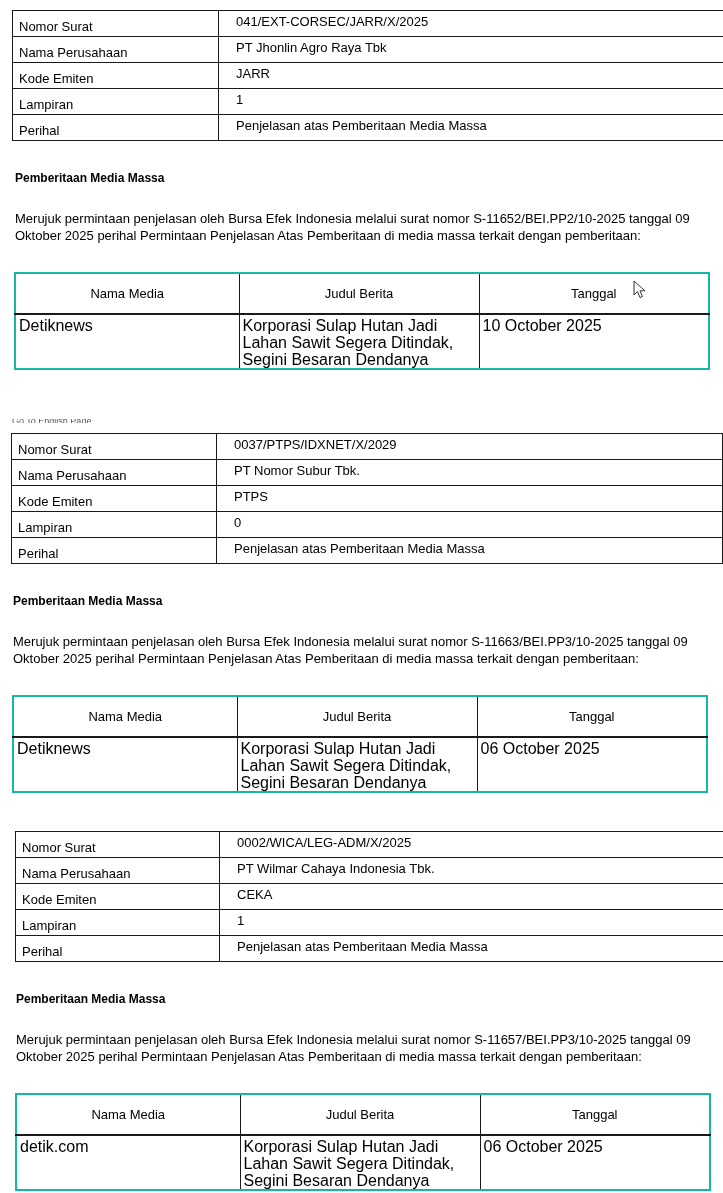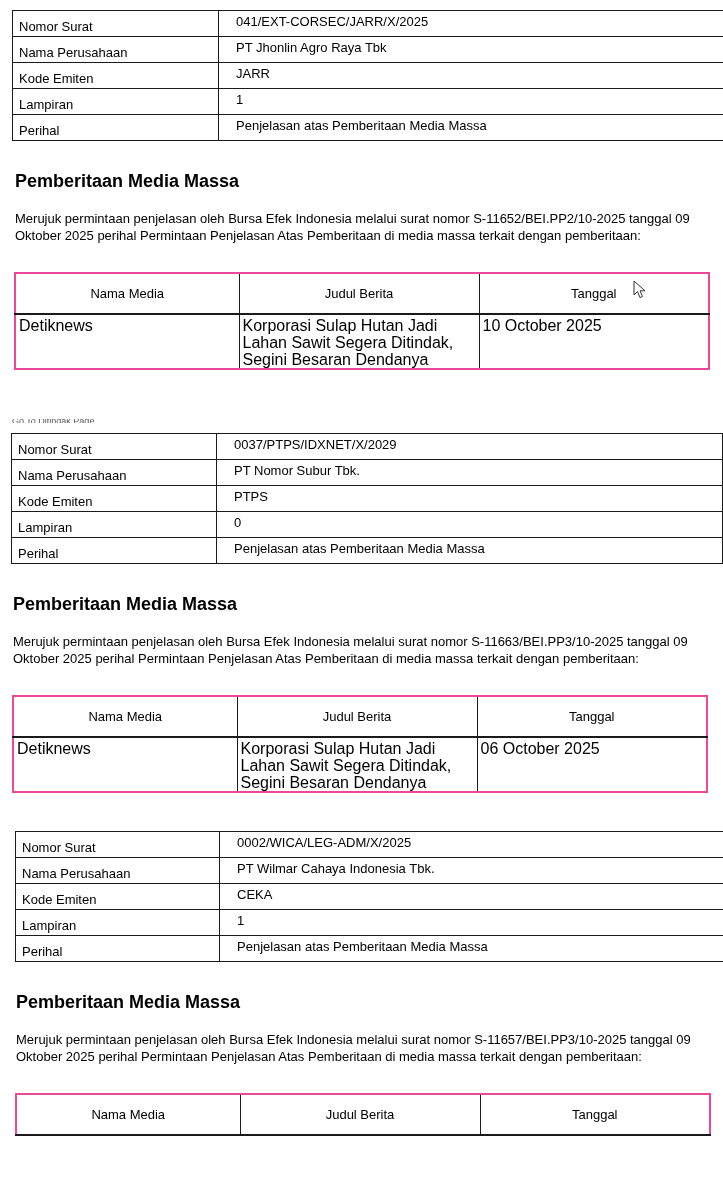--- a/index.html
+++ b/index.html
@@ -42,34 +42,34 @@
       vertical-align: bottom;
       padding-bottom: 2px;
     }
     .info-table td.value {
       padding-top: 3px;
       padding-left: 17px;
     }
     .section-title {
       position: absolute;
       font-weight: bold;
-      font-size: 18px;
+      font-size: 12px;
       white-space: nowrap;
     }
     .paragraph {
       position: absolute;
       font-size: 13px;
       line-height: 17px;
       width: 710px;
     }
     .media-table {
       position: absolute;
       border-collapse: collapse;
       table-layout: fixed;
-      border: 2px solid #ec4899;
+      border: 2px solid #14b8a6;
     }
     .media-table th {
       border: 1px solid #1a1a1a;
       border-bottom: 2px solid #1a1a1a;
       font-weight: normal;
       font-size: 13px;
       height: 39px;
       text-align: center;
       vertical-align: middle;
       padding: 0;
@@ -144,21 +144,21 @@
     <td>Korporasi Sulap Hutan Jadi Lahan Sawit Segera Ditindak, Segini Besaran Dendanya</td>
     <td>10 October 2025</td>
   </tr>
 </tbody>
   </table>
 
 <svg class="cursor" style="left:633px; top:280px;" viewBox="0 0 16 20">
   <path d="M1 1 L1 15 L4.5 11.5 L7 17.5 L9.5 16.5 L7 10.8 L12 10.8 Z" fill="#ffffff" stroke="#333333" stroke-width="1"></path>
 </svg>
 
-<div class="clip-text" style="left:12px; top:419px;">Go To Ditindak Page</div>
+<div class="clip-text" style="left:12px; top:419px;">Go To English Page</div>
 
 <table class="info-table" style="left:11px; top:433px; width:711px;">
   <colgroup>
       <col style="width:205px">
       <col style="width:506px">
     </colgroup>
   <tbody>
       <tr>
     <td class="label">Nomor Surat</td>
     <td class="value">0037/PTPS/IDXNET/X/2029</td>
@@ -242,14 +242,19 @@
       <col style="width:224px">
       <col style="width:240px">
       <col style="width:230px">
     </colgroup>
   <tbody>
       <tr>
     <th>Nama Media</th>
     <th>Judul Berita</th>
     <th>Tanggal</th>
   </tr>
+  <tr>
+    <td>detik.com</td>
+    <td>Korporasi Sulap Hutan Jadi Lahan Sawit Segera Ditindak, Segini Besaran Dendanya</td>
+    <td>06 October 2025</td>
+  </tr>
 </tbody>
   </table>
 
 </body></html>

